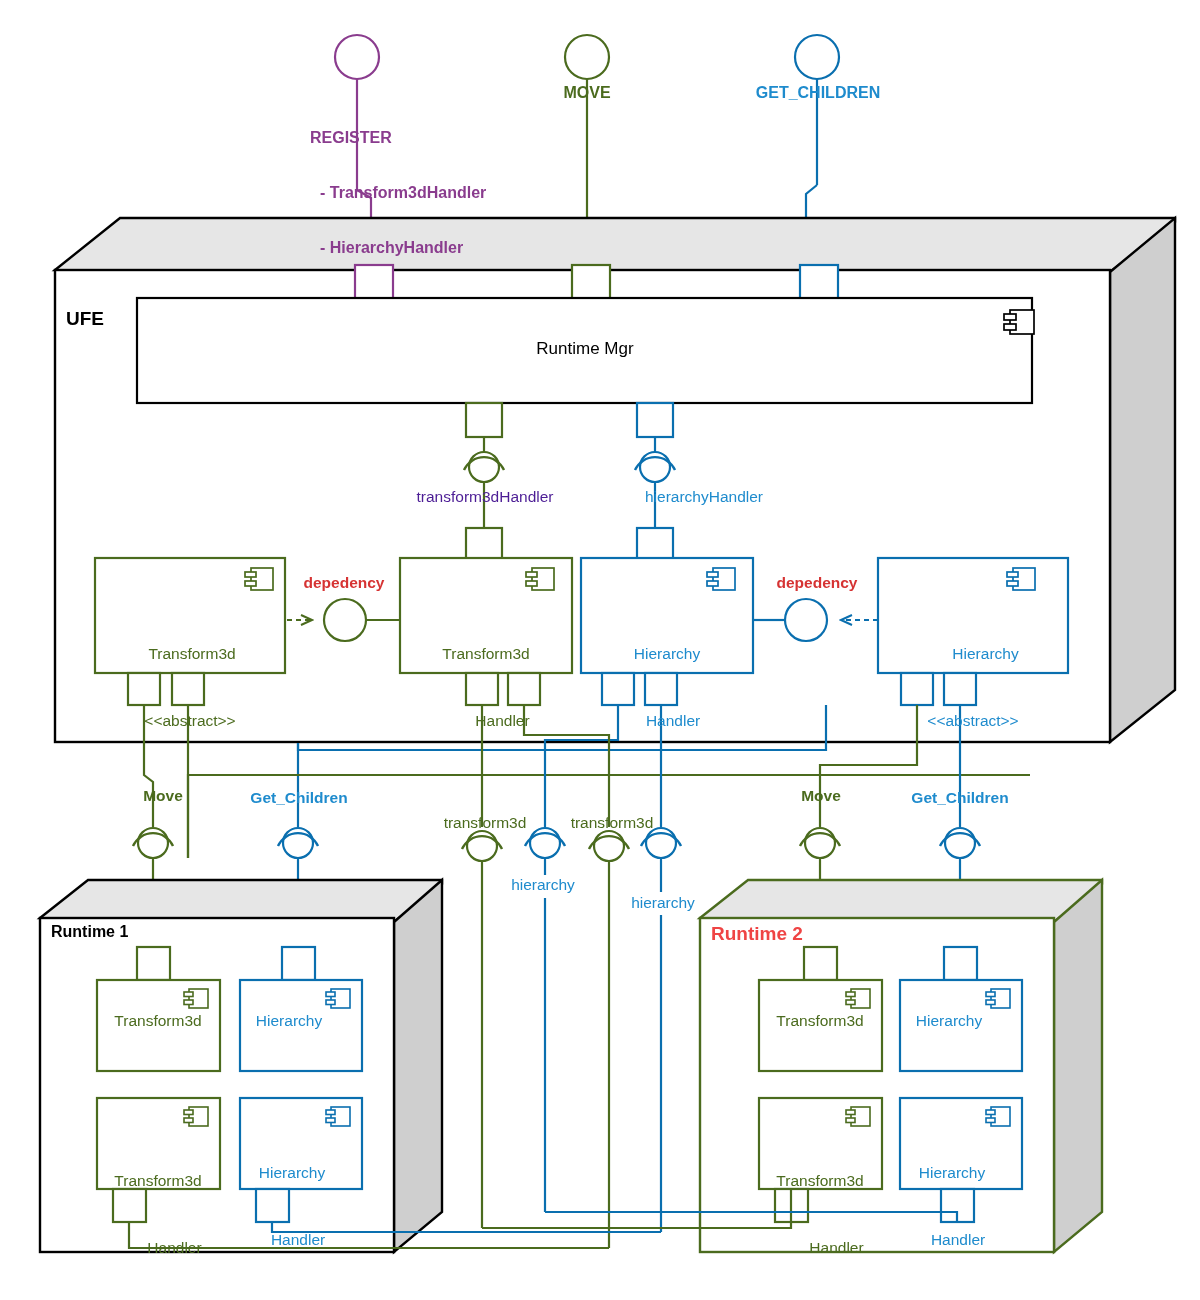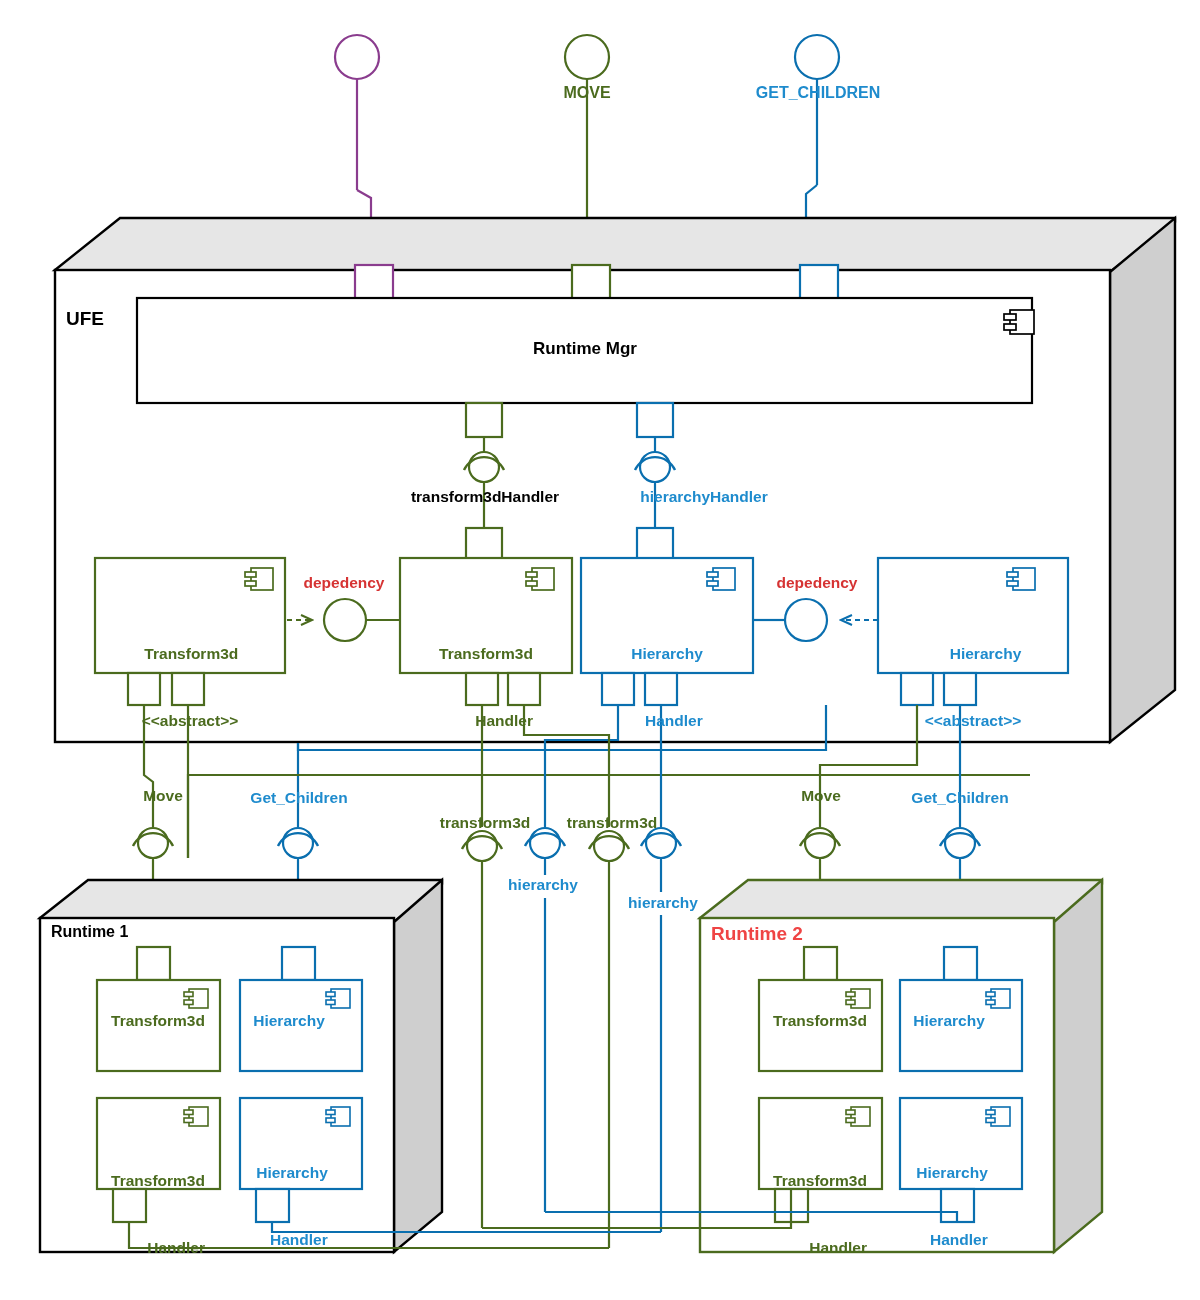--- a/index.html
+++ b/index.html
@@ -1,19 +1,19 @@
 <!DOCTYPE html>
 <html><head>
 <meta charset="utf-8">
 <style>
   html,body{margin:0;padding:0;background:#ffffff;}
   body{font-family:"Liberation Sans", sans-serif;}
   #stage{position:relative;width:1200px;height:1300px;background:#fff;overflow:hidden;}
   #stage svg{position:absolute;left:0;top:0;width:1200px;height:1300px;}
-  .lbl{position:absolute;white-space:pre;line-height:1.15;font-weight:bold;}
+  .lbl{position:absolute;white-space:pre;line-height:1.15;}
   .lbl.bold{font-weight:bold;}
   .ctr{text-align:right;transform:translateX(-50%);}
 </style>
 </head>
 <body>
 
 <div id="stage">
 
 <svg viewBox="0 0 1200 1300" xmlns="http://www.w3.org/2000/svg">
   <defs>
@@ -261,27 +261,32 @@
         <rect x="986" y="1118" width="9" height="4.5"></rect>
   </g>
   <rect x="775" y="1189" width="33" height="33" fill="#fff" stroke="#4B6B1E" stroke-width="2.2"></rect>
   <rect x="941" y="1189" width="33" height="33" fill="#fff" stroke="#0A6FAF" stroke-width="2.2"></rect>
 
   <path d="M791 1189 L791 1228 L482 1228" fill="none" stroke="#4B6B1E" stroke-width="2.2"></path>
   <path d="M957 1222 L957 1212 L545 1212" fill="none" stroke="#0A6FAF" stroke-width="2.2"></path>
 
 </svg>
 
+<div class="lbl bold ctr" style="left:310px;top:92px;color:#8A3C8E;font-size:16px;text-align:left;transform:none;">
+  <div>REGISTER</div>
+  <div style="padding-left:10px">- Transform3dHandler</div>
+  <div style="padding-left:10px">- HierarchyHandler</div>
+</div>
 <div class="lbl bold ctr" style="left:587px;top:84px;color:#4B6B1E;font-size:16px;">MOVE</div>
 <div class="lbl bold ctr" style="left:818px;top:84px;color:#1E8BCD;font-size:16px;">GET_CHILDREN</div>
 
 <div class="lbl bold" style="left:66px;top:278px;color:#000;font-size:19px;margin-top:30px;">UFE</div>
 <div class="lbl ctr" style="left:585px;top:339px;color:#000;font-size:17px;">Runtime Mgr</div>
 
-<div class="lbl ctr" style="left:485px;top:488px;color:#000000;font-size:15.5px;">transform3dHandler</div>
+<div class="lbl ctr" style="left:485px;top:488px;color:#4c1d95;font-size:15.5px;">transform3dHandler</div>
 <div class="lbl ctr" style="left:660px;top:488px;color:#1E8BCD;font-size:15.5px;margin-left:44px;">hierarchyHandler</div>
 
 <div class="lbl ctr" style="left:190px;top:598px;color:#4B6B1E;font-size:15.5px;line-height:1.45;">
   <div>Transform3d</div>
   <div>&lt;&lt;abstract&gt;&gt;</div>
 </div>
 <div class="lbl ctr" style="left:486px;top:598px;color:#4B6B1E;font-size:15.5px;line-height:1.45;">
   <div>Transform3d</div>
   <div>Handler</div>
 </div>

